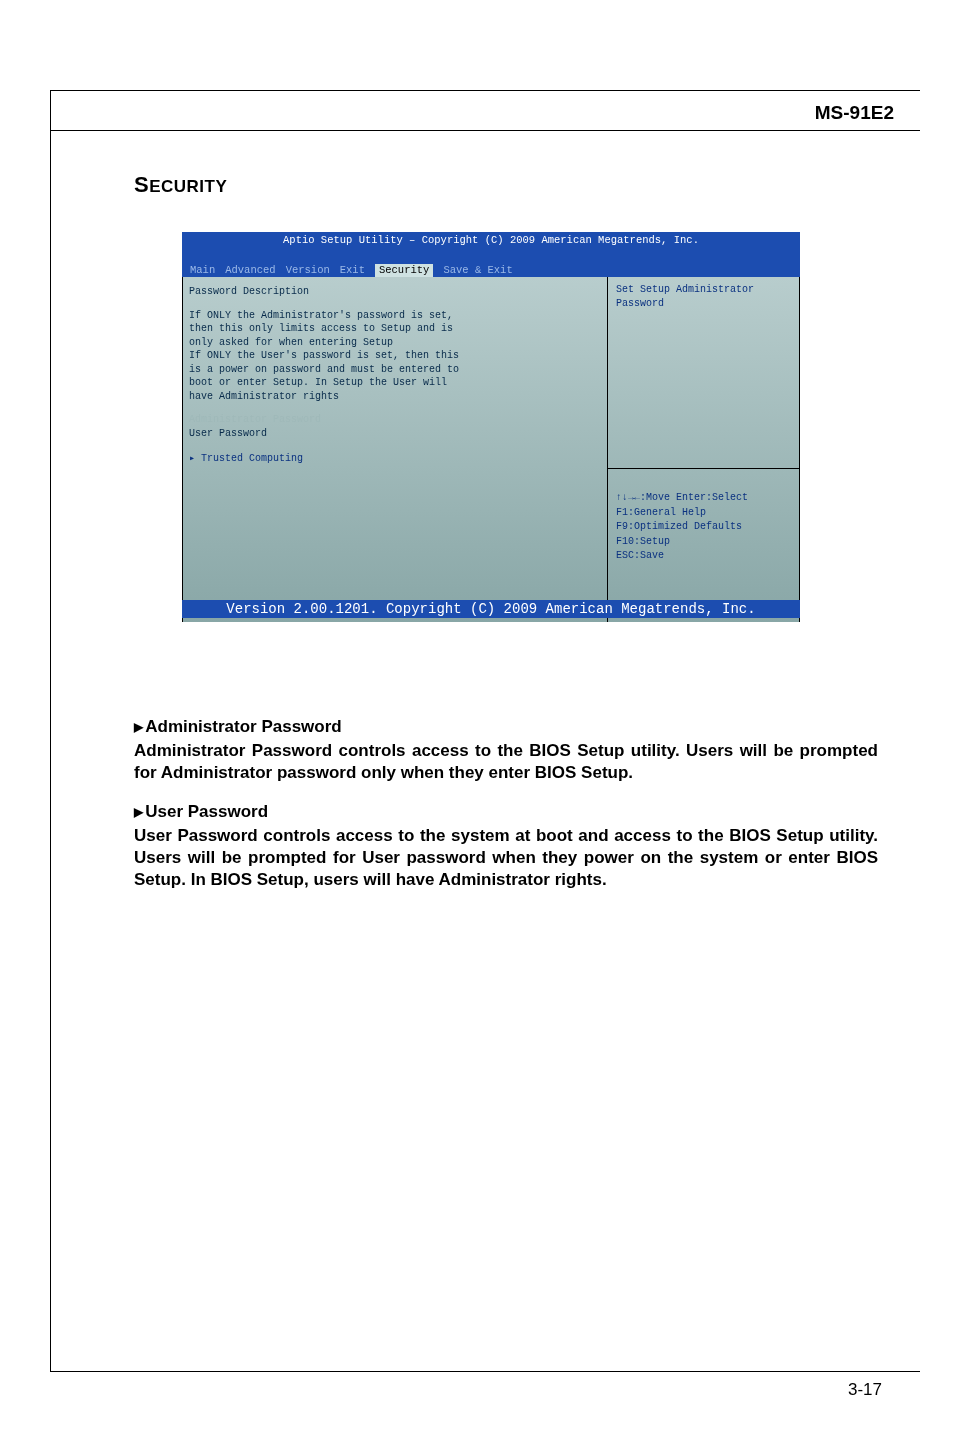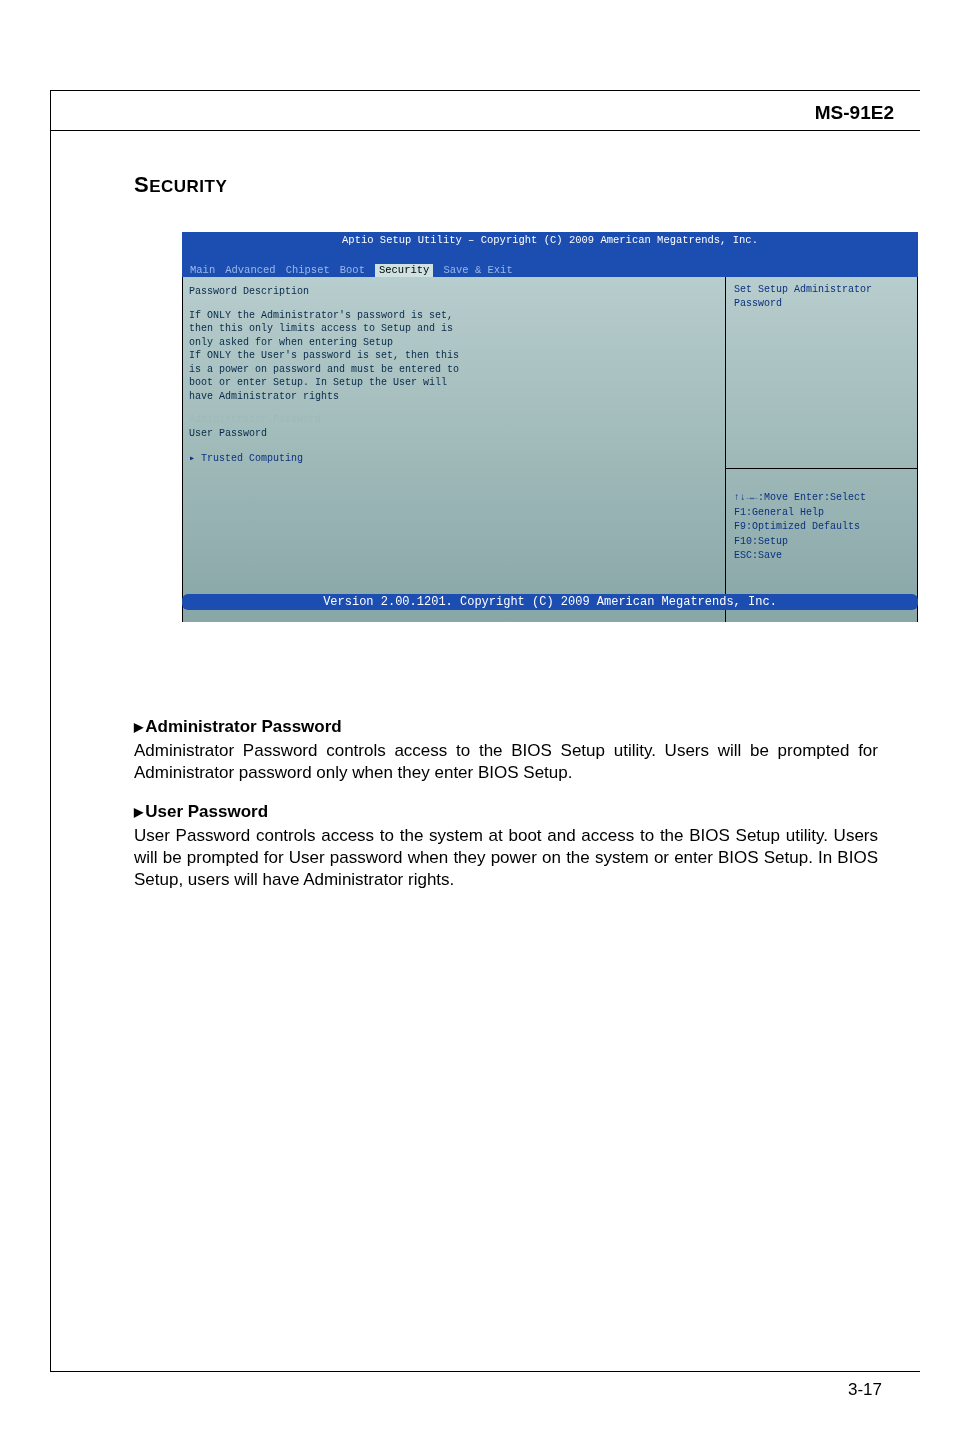--- a/index.html
+++ b/index.html
@@ -41,21 +41,21 @@
       font-size: 22px;
       font-weight: bold;
       color: #000;
       font-variant: small-caps;
       letter-spacing: 0.5px;
     }
     .bios-shot {
       position: absolute;
       top: 232px;
       left: 182px;
-      width: 736px;
+      width: 618px;
       height: 390px;
       background: #7ea2a2;
       font-family: "Courier New", monospace;
       font-size: 10px;
       color: #d1e3e3;
       overflow: hidden;
     }
     .bios-topbar {
       background: #1c4db0;
       color: #fff;
@@ -108,28 +108,27 @@
     .bios-right-bottom {
       flex: 1;
       padding: 6px 8px;
       color: #0a3180;
       line-height: 1.45;
     }
     .bios-dim { color: #9fb9b9; }
     .bios-link { color: #0a3180; }
     .bios-footbar {
       position: absolute;
-      bottom: 12px;
+      bottom: 4px;
       left: 0; right: 0;
       background: #1c4db0;
       color: #fff;
       text-align: center;
-      font-size: 12px;
+      font-size: 14px;
       padding: 1px 0;
-      border-radius: 6px;
     }
     .doc-body {
       position: absolute;
       top: 716px;
       left: 134px;
       right: 76px;
       font-size: 17px;
       color: #000;
       line-height: 1.28;
     }
@@ -139,20 +138,21 @@
     }
     .doc-sec-title .tri {
       display: inline-block;
       font-size: 12px;
       margin-right: 2px;
       transform: translateY(-1px);
     }
     .doc-para {
       text-align: justify;
       margin-bottom: 18px;
+      font-weight: bold;
     }
     .page-num {
       position: absolute;
       bottom: 32px;
       right: 72px;
       font-size: 17px;
       color: #000;
     }
   </style>
 </head>
@@ -163,22 +163,22 @@
 <div class="header-line"></div>
 
 <div class="section-title">S<span style="font-size:17px;">ECURITY</span></div>
 
 <div class="bios-shot">
   <div class="bios-topbar">
     <div class="bios-toptitle">Aptio Setup Utility – Copyright (C) 2009 American Megatrends, Inc.</div>
     <div class="bios-tabs">
       <span>Main</span>
       <span>Advanced</span>
-      <span>Chipset</span>
-      <span>Boot</span>
+      <span>Version</span>
+      <span>Exit</span>
       <span class="tab-active">Security</span>
       <span>Save &amp; Exit</span>
     </div>
   </div>
   <div class="bios-body">
     <div class="bios-left">
       <div>Password Description</div>
       <div style="height:10px"></div>
       <div>If ONLY the Administrator's password is set,</div>
       <div>then this only limits access to Setup and is</div>

